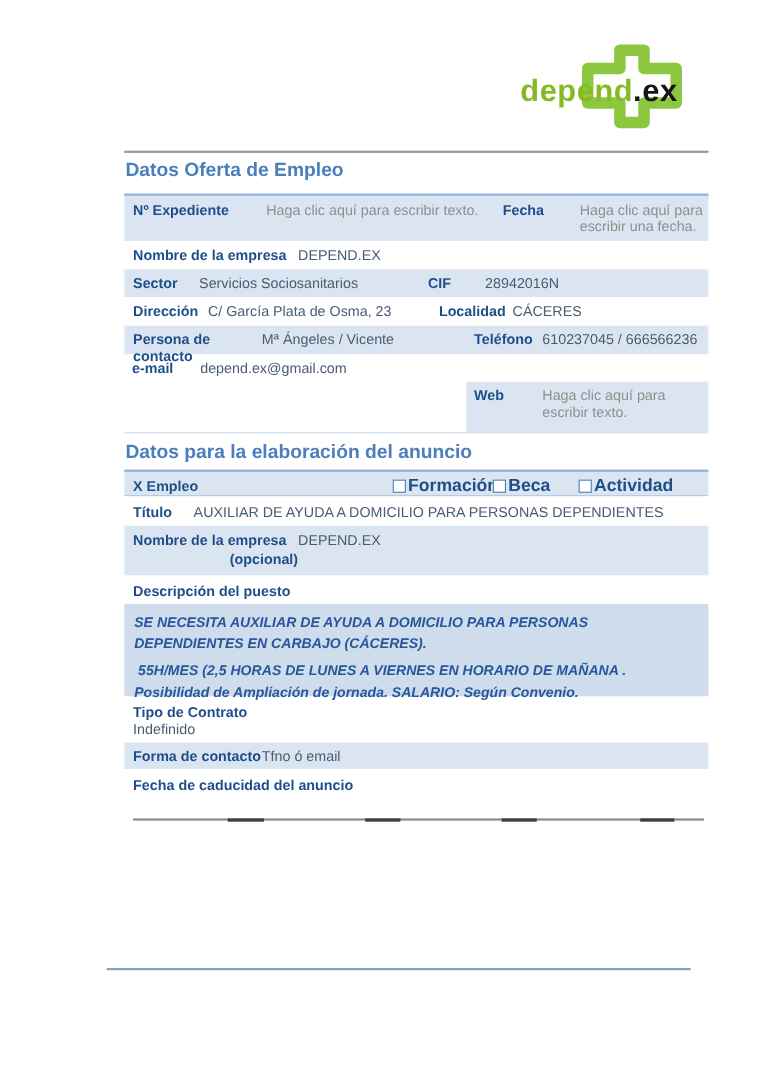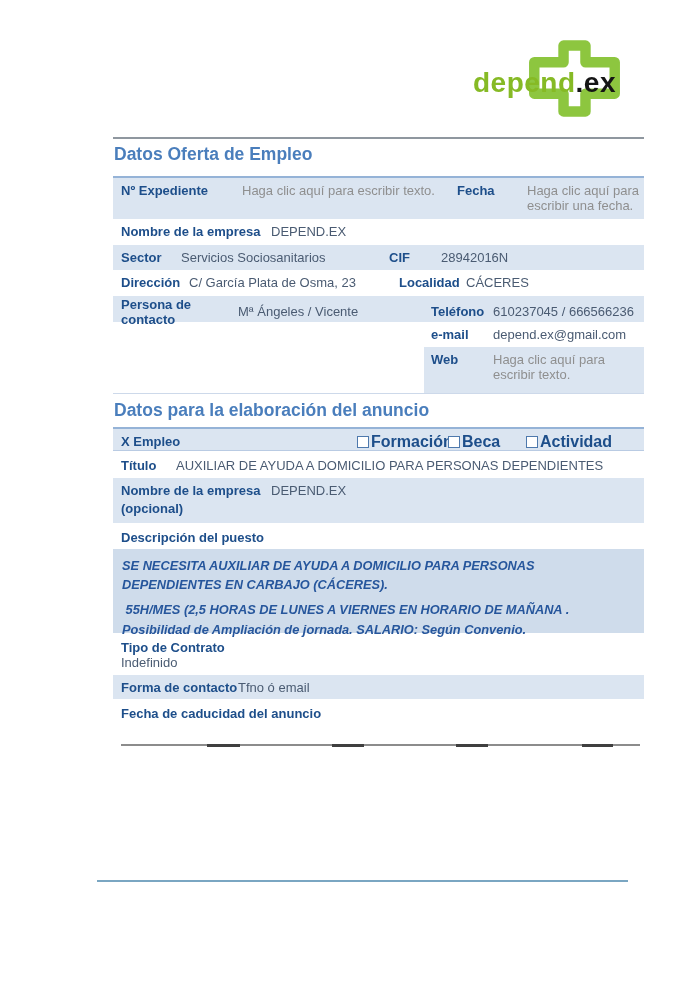--- a/index.html
+++ b/index.html
@@ -77,27 +77,27 @@
       <span class="val w208">Servicios Sociosanitarios</span>
       <span class="lbl w52">CIF</span>
       <span class="val grow">28942016N</span>
     </div>
     <div class="r" style="height:26px;">
       <span class="lbl w68">Dirección</span>
       <span class="val w210">C/ García Plata de Osma, 23</span>
       <span class="lbl w67">Localidad</span>
       <span class="val grow">CÁCERES</span>
     </div>
-    <div class="r blue" style="height:26px;align-items:center;">
+    <div class="r blue" style="height:26px;">
       <span class="lbl w117">Persona de contacto</span>
       <span class="val w193">Mª Ángeles / Vicente</span>
       <span class="lbl w62">Teléfono</span>
       <span class="val grow">610237045 / 666566236</span>
     </div>
-    <div class="r" style="height:25px;padding-left:0;">
+    <div class="r" style="height:25px;padding-left:0;flex-direction:column;">
       <span class="spacer"></span>
       <span class="rightbox" style="padding-top:0;">
         <span class="lbl w62">e-mail</span>
         <span class="val grow">depend.ex@gmail.com</span>
       </span>
     </div>
     <div class="r tbl-end" style="height:47px;padding:0;">
       <span class="spacer"></span>
       <span class="rightbox blue">
         <span class="lbl w62">Web</span>
@@ -124,21 +124,21 @@
         <span class="cblbl">Actividad</span>
       </span>
     </div>
     <div class="r" style="height:27px;padding-top:7px;">
       <span class="lbl w55">Título</span>
       <span class="val grow">AUXILIAR DE AYUDA A DOMICILIO PARA PERSONAS DEPENDIENTES</span>
     </div>
     <div class="r blue" style="height:45px;">
       <span class="lbl w150">
         <span style="display:block;">Nombre de la empresa</span>
-        <span style="display:block;margin-top:3px;">(opcional)</span>
+        <span style="display:block;margin-top:3px;text-align:right;">(opcional)</span>
       </span>
       <span class="val grow">DEPEND.EX</span>
     </div>
     <div class="r" style="height:26px;padding-top:7px;">
       <span class="lbl">Descripción del puesto</span>
     </div>
     <div class="desc">
       <p>SE NECESITA AUXILIAR DE AYUDA A DOMICILIO PARA PERSONAS DEPENDIENTES EN CARBAJO (CÁCERES).</p>
       <p> 55H/MES (2,5 HORAS DE LUNES A VIERNES EN HORARIO DE MAÑANA . Posibilidad de Ampliación de jornada. SALARIO: Según Convenio.</p>
     </div>

